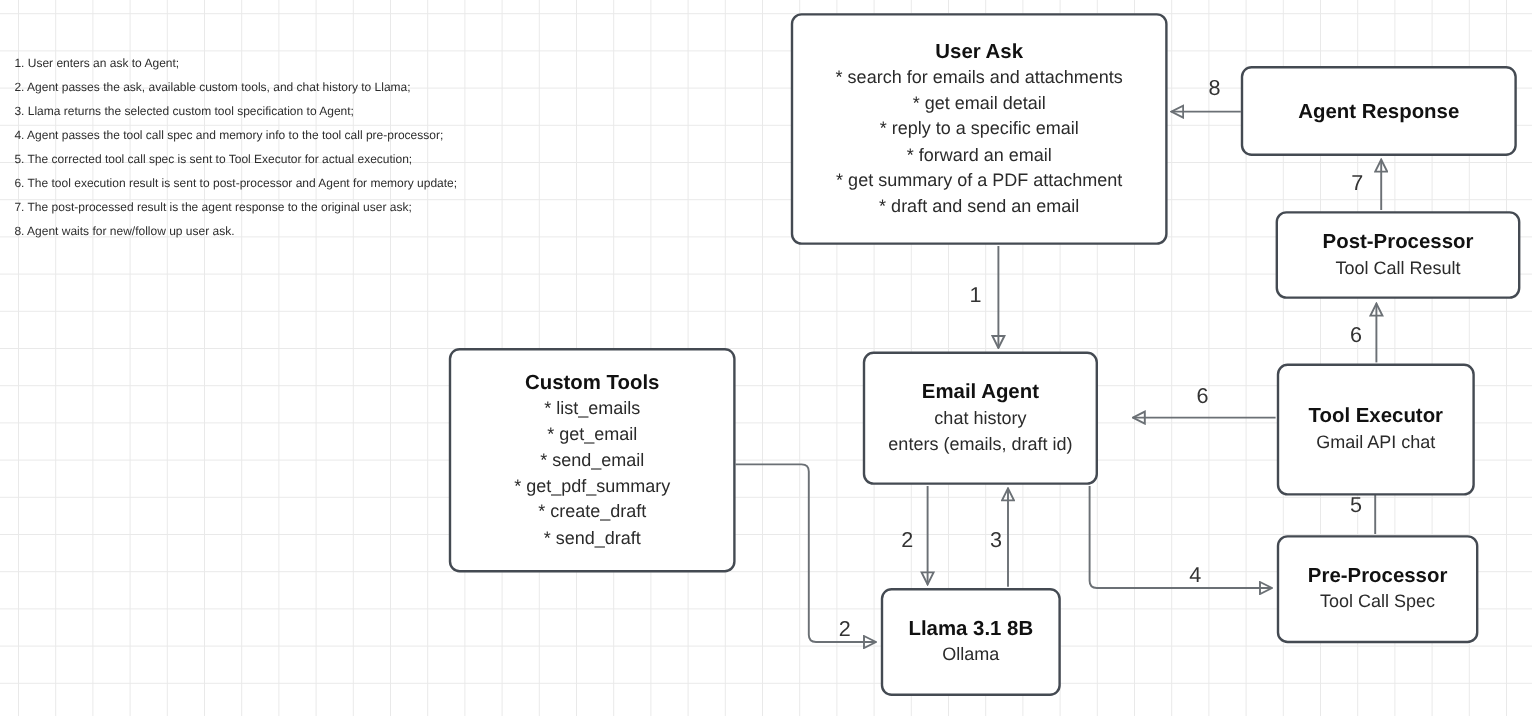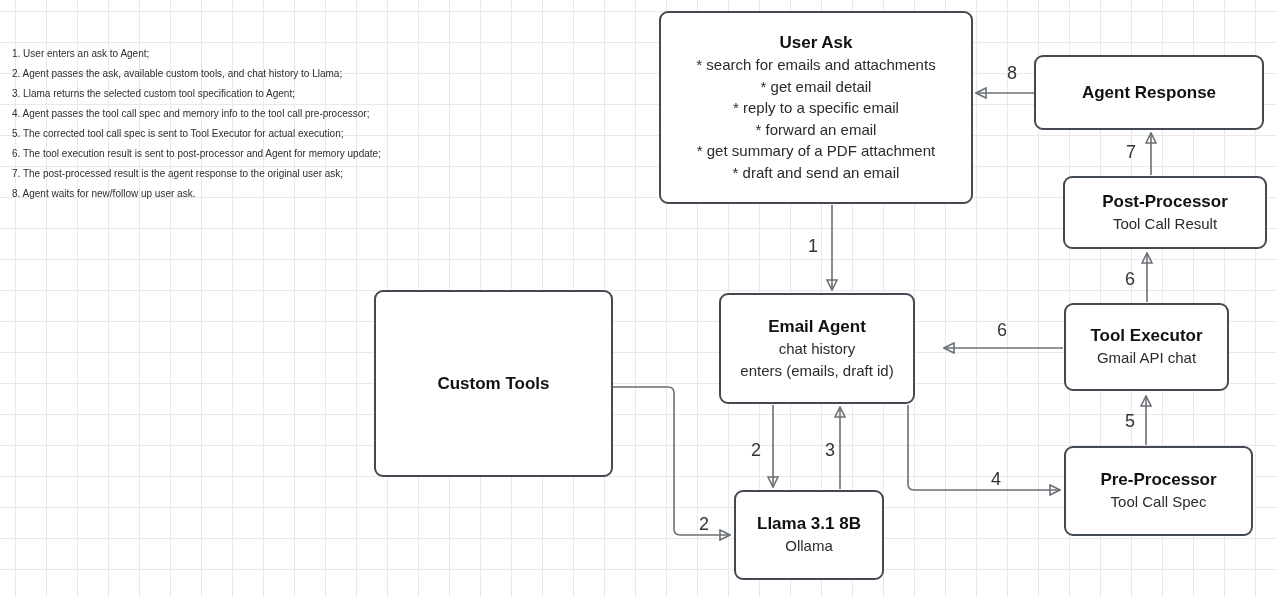--- a/index.html
+++ b/index.html
@@ -120,38 +120,44 @@
 * forward an email
 * get summary of a PDF attachment
 * draft and send an email</div>
   </div>
 
   <div class="node" style="left:1063px;top:176px;width:204px;height:73px">
     <div class="node-title">Post-Processor</div>
     <div class="node-subtitle">Tool Call Result</div>
   </div>
 
-  <div class="node" style="left:1064px;top:303px;width:165px;height:88px">
+  <div class="node" style="left:1064px;top:303px;width:165px;height:110px">
     <div class="node-title">Tool Executor</div>
     <div class="node-subtitle">Gmail API chat</div>
   </div>
 
-  <div class="node" style="left:1064px;top:446px;width:189px;height:90px">
+  <div class="node" style="left:1064px;top:446px;width:168px;height:90px">
     <div class="node-title">Pre-Processor</div>
     <div class="node-subtitle">Tool Call Spec</div>
   </div>
 
   <div class="node" style="left:719px;top:293px;width:196px;height:111px">
     <div class="node-title">Email Agent</div>
     <div class="node-lines">chat history
 enters (emails, draft id)</div>
   </div>
 
   <div class="node" style="left:374px;top:290px;width:239px;height:187px">
     <div class="node-title">Custom Tools</div>
+    <div class="node-lines">* list_emails
+* get_email
+* send_email
+* get_pdf_summary
+* create_draft
+* send_draft</div>
   </div>
 
   <div class="node" style="left:734px;top:490px;width:150px;height:90px">
     <div class="node-title">Llama 3.1 8B</div>
     <div class="node-subtitle">Ollama</div>
   </div>
 
 </div>
 
 </body></html>

